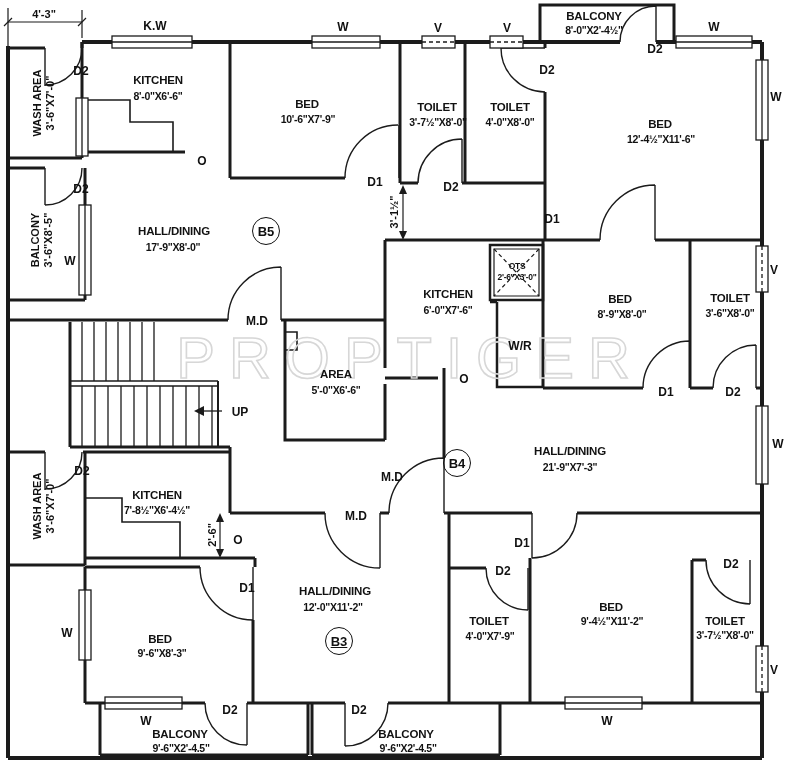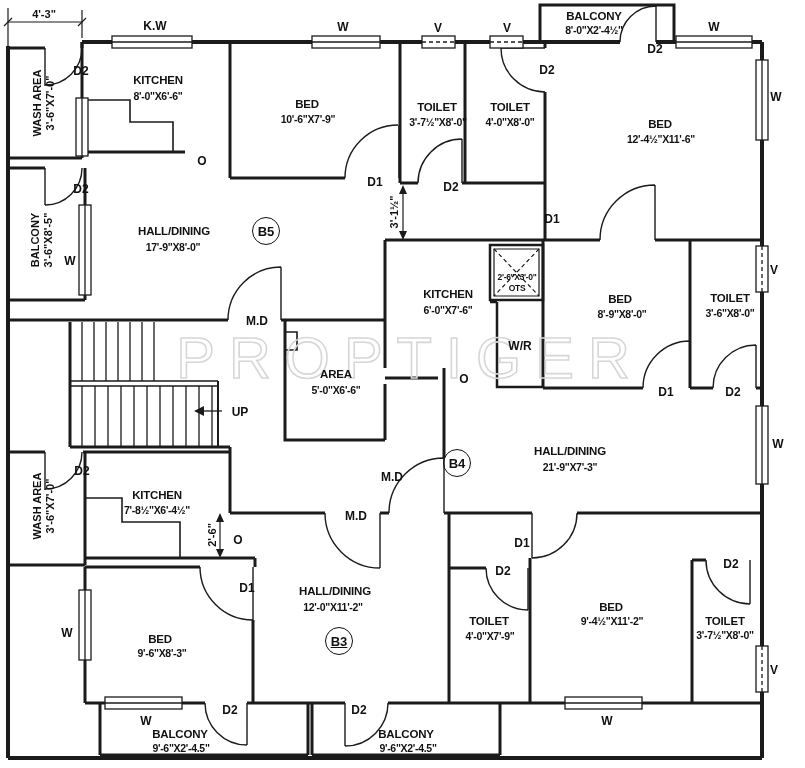--- a/index.html
+++ b/index.html
@@ -207,21 +207,21 @@
   <div class="lbl" style="left:510px;top:107px;">TOILET</div>
   <div class="dim" style="left:510px;top:122px;">4'-0"X8'-0"</div>
   <div class="lbl" style="left:594px;top:16px;">BALCONY</div>
   <div class="dim" style="left:594px;top:30px;">8'-0"X2'-4½"</div>
   <div class="lbl" style="left:660px;top:124px;">BED</div>
   <div class="dim" style="left:661px;top:139px;">12'-4½"X11'-6"</div>
   <div class="lbl" style="left:174px;top:231px;">HALL/DINING</div>
   <div class="dim" style="left:173px;top:247px;">17'-9"X8'-0"</div>
   <div class="lbl" style="left:448px;top:294px;">KITCHEN</div>
   <div class="dim" style="left:448px;top:310px;">6'-0"X7'-6"</div>
-  <div class="sub" style="left:517px;top:266px;margin-top:22px;">OTS</div>
+  <div class="sub" style="left:517px;top:266px;">OTS</div>
   <div class="sub" style="left:517px;top:277px;">2'-6"X3'-0"</div>
   <div class="lbl" style="left:620px;top:299px;">BED</div>
   <div class="dim" style="left:622px;top:314px;">8'-9"X8'-0"</div>
   <div class="lbl" style="left:730px;top:298px;">TOILET</div>
   <div class="dim" style="left:730px;top:313px;">3'-6"X8'-0"</div>
   <div class="lbl" style="left:336px;top:374px;">AREA</div>
   <div class="dim" style="left:336px;top:390px;">5'-0"X6'-6"</div>
   <div class="lbl" style="left:570px;top:451px;">HALL/DINING</div>
   <div class="dim" style="left:570px;top:467px;">21'-9"X7'-3"</div>
   <div class="lbl" style="left:157px;top:495px;">KITCHEN</div>

